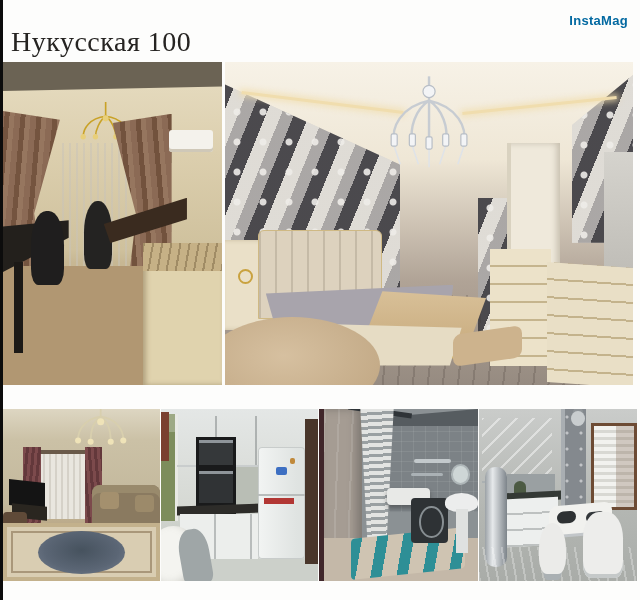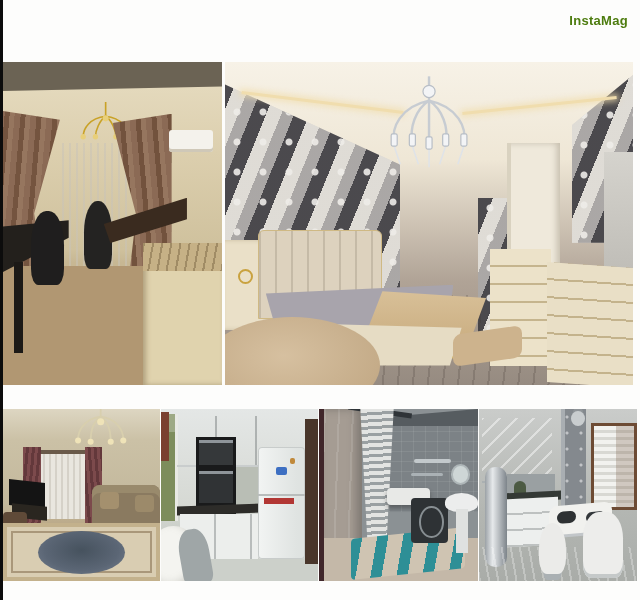--- a/index.html
+++ b/index.html
@@ -1,20 +1,20 @@
 <!DOCTYPE html>
 <html><head>
 <meta charset="utf-8">
 <style>
   html,body{margin:0;padding:0;}
   body{width:640px;height:600px;background:#fdfdfc;font-family:"Liberation Sans",sans-serif;overflow:hidden;}
   .canvas{position:relative;width:640px;height:600px;background:#fdfdfc;}
   .edge-line{position:absolute;left:0;top:0;width:3px;height:600px;background:#0c0c0c;}
   .title{position:absolute;left:11px;top:26px;font-family:"Liberation Serif","DejaVu Serif",serif;font-size:28px;color:#262422;letter-spacing:.5px;}
-  .watermark{position:absolute;right:12px;top:13px;font-size:13px;font-weight:bold;color:#4d7c0f;letter-spacing:.3px;}
+  .watermark{position:absolute;right:12px;top:13px;font-size:13px;font-weight:bold;color:#0369a1;letter-spacing:.3px;}
   .ph{position:absolute;overflow:hidden;background:#cfc4ac;}
   .el{position:absolute;}
   
   .ph-study{left:3px;top:62px;width:219px;height:323px;background:linear-gradient(180deg,#e7ddc2 0%,#dccfae 28%,#cfc19d 58%,#c7b793 62%);}
   .ph-bed{left:225px;top:62px;width:408px;height:323px;background:linear-gradient(180deg,#f7f2e7 0%,#efe7d6 30%,#b0a396 68%,#968b81 100%);}
   .ph-living{left:3px;top:409px;width:157px;height:172px;background:linear-gradient(180deg,#ddd6c2 0%,#cbc1a6 18%,#c3b89c 55%,#bcab8b 66%);}
   .ph-kitchen1{left:161px;top:409px;width:157px;height:172px;background:linear-gradient(180deg,#e4e7e6 0%,#d6d9d4 55%,#ccd0ca 70%);}
   .ph-bath{left:319px;top:409px;width:159px;height:172px;background:#8b9194;}
   .ph-kitchen2{left:479px;top:409px;width:158px;height:172px;background:linear-gradient(180deg,#caccca 0%,#b3b6b2 60%,#a9aca8 100%);}
   
@@ -122,20 +122,21 @@
   .k2-stool1{left:38%;top:66%;width:17%;height:30%;background:#ebebe9;border-radius:50% 50% 30% 30%;box-shadow:0 10px 0 -4px #aab0b3;}
   .k2-stool2{left:66%;top:60%;width:25%;height:38%;background:#ededeb;border-radius:40% 40% 20% 20%;box-shadow:inset 0 -4px 0 #c5c9c9;}
   .k2-floor{left:0;top:80%;width:100%;height:20%;background-image:repeating-linear-gradient(80deg,rgba(255,255,255,.28) 0 2px,transparent 2px 9px);}
 </style>
 </head>
 <body>
 
 <div class="canvas">
 
   <div class="edge-line"></div>
+  <div class="title">Нукусская 100</div>
   <div class="watermark">InstaMag</div>
 
   <div class="ph ph-study">
     <div class="el st-ceilband"></div>
     <svg class="el" style="left:33%;top:9%;width:28%;height:22%;" viewBox="0 0 60 48">
       <g stroke="#c9a227" fill="none" stroke-width="1.6">
         <line x1="30" y1="0" x2="30" y2="14"></line>
         <path d="M30 14 C14 16 8 26 8 34 M30 14 C24 18 20 28 20 34 M30 14 C46 16 52 26 52 34 M30 14 C36 18 40 28 40 34"></path>
       </g>
       <g fill="#e8cf7a">

